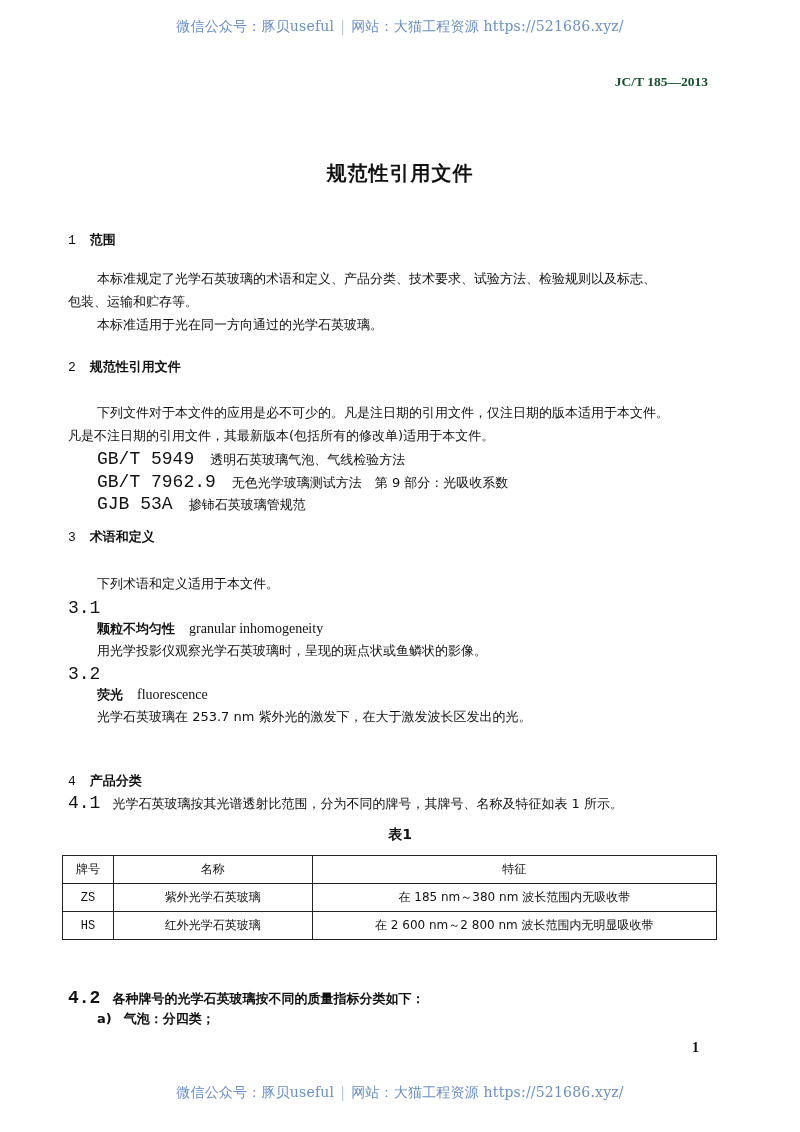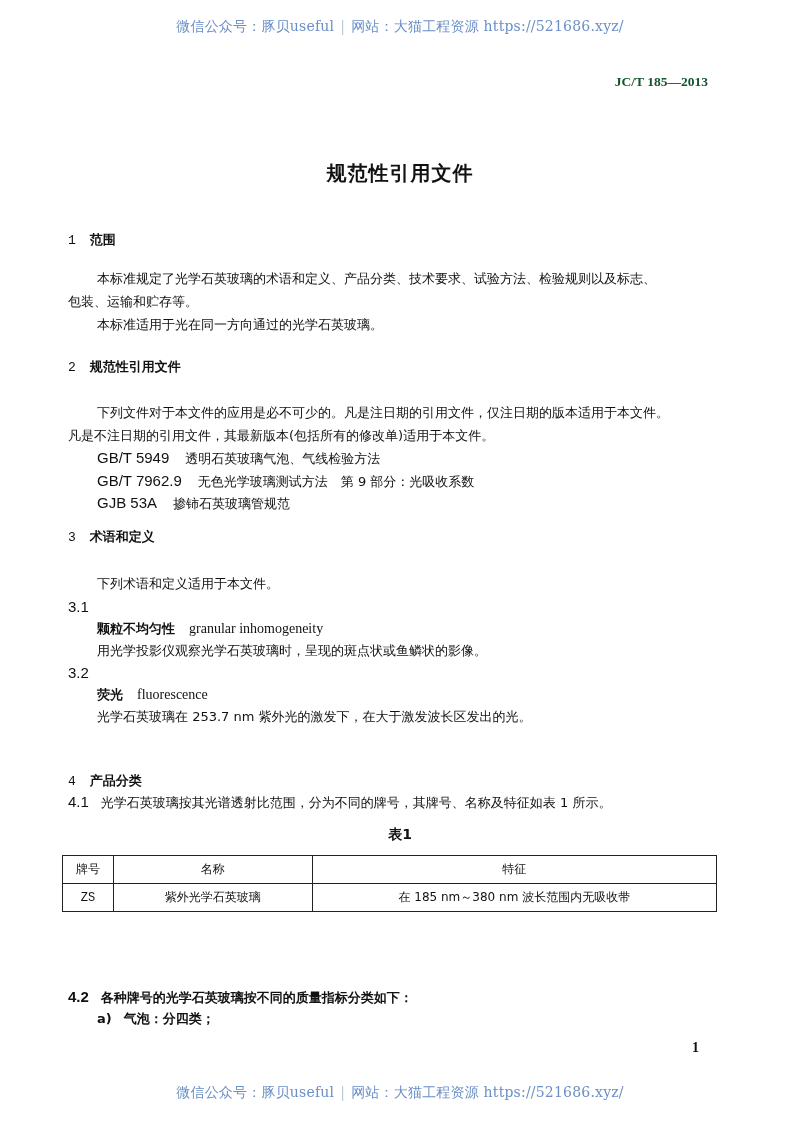--- a/index.html
+++ b/index.html
@@ -19,21 +19,21 @@
       right: 92px; top: 74px; font-family: "Liberation Serif", serif;
       font-weight: bold; font-size: 13.5px; color: #14532d;
     }
     .doc-title {
       left: 0; width: 800px; text-align: center; top: 160px;
       font-size: 20px; font-weight: bold; letter-spacing: 1px;
     }
     .h1 { font-size: 13px; font-weight: bold; }
     .h1 .num { font-family: "Liberation Mono", monospace; font-weight: normal; margin-right: 14px; }
     .p { font-size: 13px; }
-    .mono { font-family: Liberation Sans, sans-serif; font-size: 15px; }
+    .mono { font-family: Liberation Mono, monospace; font-size: 18px; }
     .term-en { font-family: "Liberation Serif", serif; font-weight: normal; font-size: 14px; }
     .bold { font-weight: bold; }
     .caption { left: 0; width: 800px; text-align: center; font-weight: bold; font-size: 14px; }
     table.spec {
       position: absolute; left: 62px; top: 855px; width: 655px;
       border-collapse: collapse; font-size: 12px;
     }
     table.spec td, table.spec th {
       border: 1.5px solid #222; height: 27px; text-align: center; font-weight: normal;
       padding: 0;
@@ -111,20 +111,25 @@
       <tr>
     <th>牌号</th>
     <th>名称</th>
     <th>特征</th>
   </tr>
   <tr>
     <td class="code">ZS</td>
     <td>紫外光学石英玻璃</td>
     <td>在 185 nm～380 nm 波长范围内无吸收带</td>
   </tr>
+  <tr>
+    <td class="code">HS</td>
+    <td>红外光学石英玻璃</td>
+    <td>在 2 600 nm～2 800 nm 波长范围内无明显吸收带</td>
+  </tr>
 </tbody>
   </table>
 
 <div class="abs p bold" style="left:68px; top:988px;">
   <span class="mono">4.2</span><span style="display:inline-block;width:12px;"></span><span>各种牌号的光学石英玻璃按不同的质量指标分类如下：</span>
 </div>
 <div class="abs p bold" style="left:97px; top:1010px;">
   <span>a)</span><span style="display:inline-block;width:12px;"></span><span>气泡：分四类；</span>
 </div>
 

